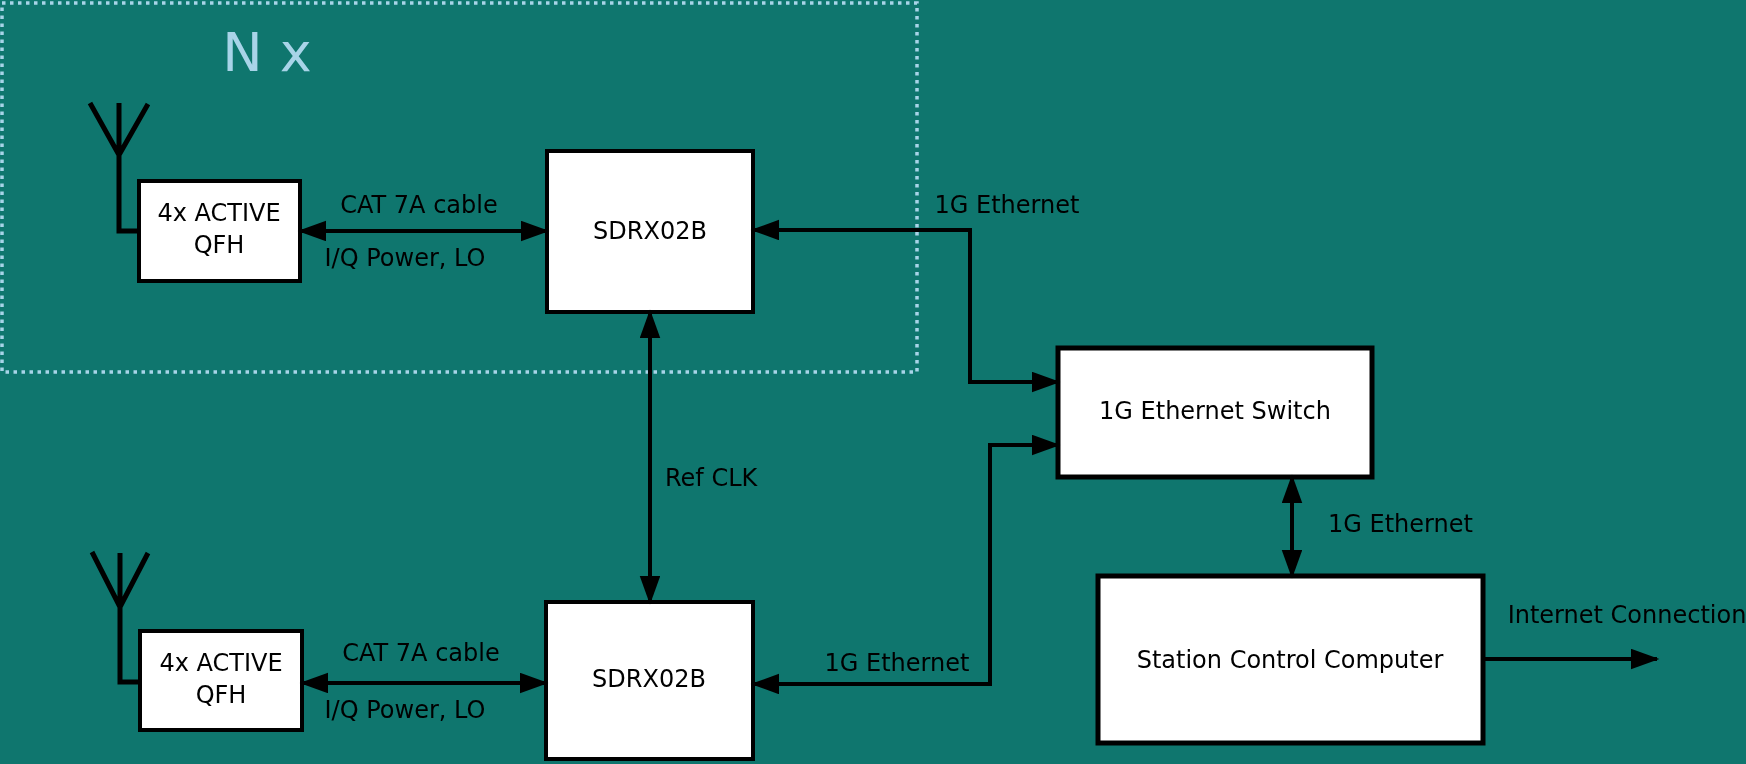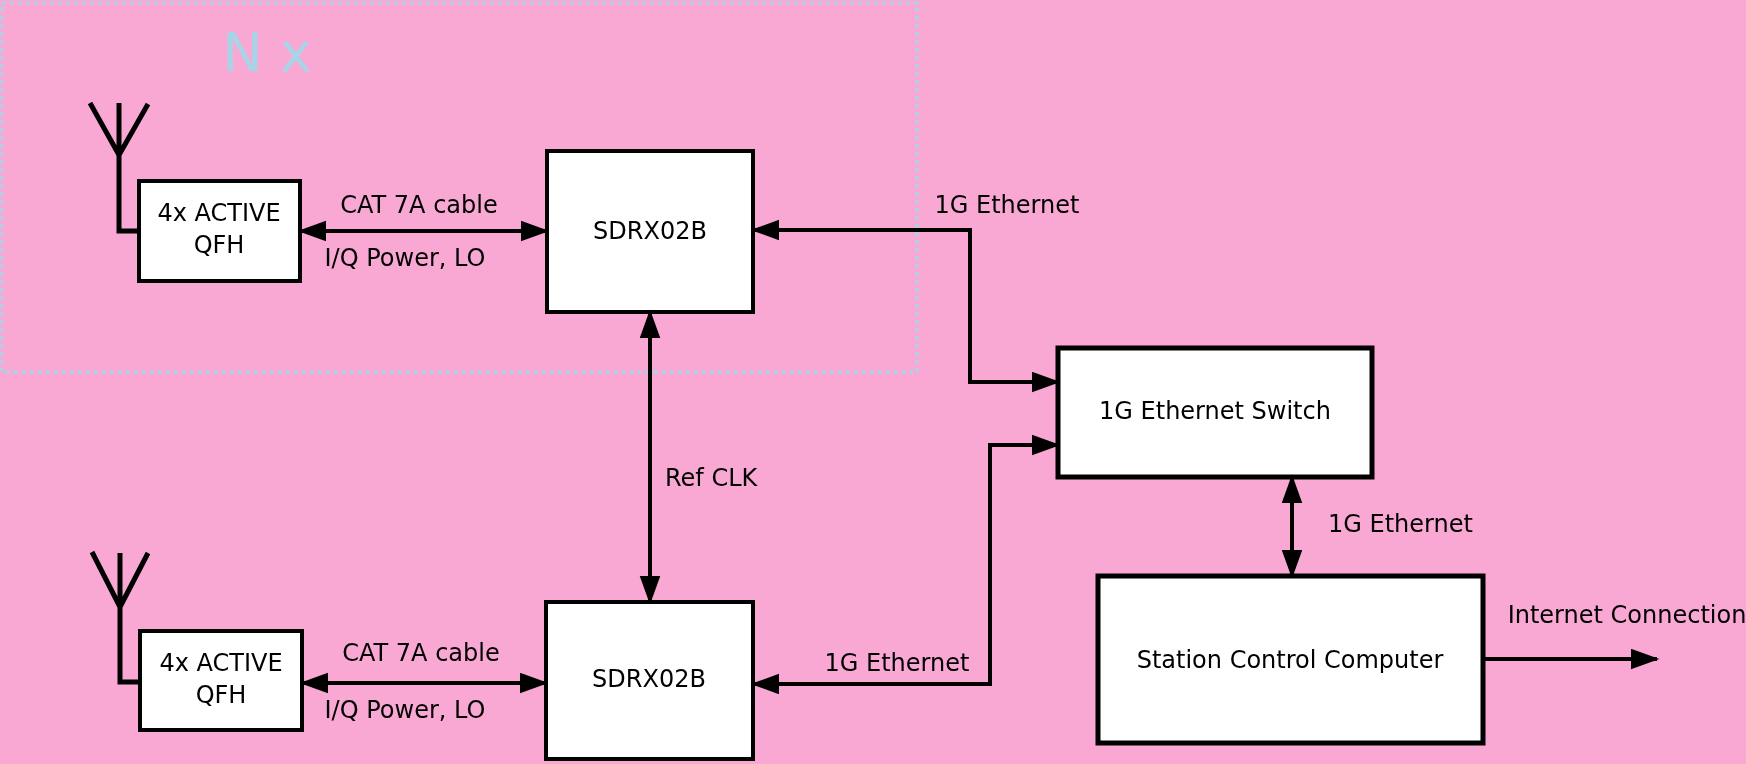--- a/index.html
+++ b/index.html
@@ -1,20 +1,20 @@
 <!DOCTYPE html>
 <html><head>
 <meta charset="utf-8">
 <style>
   html, body { margin: 0; padding: 0; background: #ffffff; }
   .canvas {
     position: relative;
     width: 1746px;
     height: 764px;
-    background: #f9a8d4;
+    background: #0f766e;
     overflow: hidden;
     font-family: "DejaVu Sans", sans-serif;
   }
   svg { display: block; }
   text {
     font-family: "DejaVu Sans", sans-serif;
     font-size: 24px;
     fill: #000000;
   }
   .node-box { fill: #ffffff; stroke: #000000; stroke-width: 4; }

